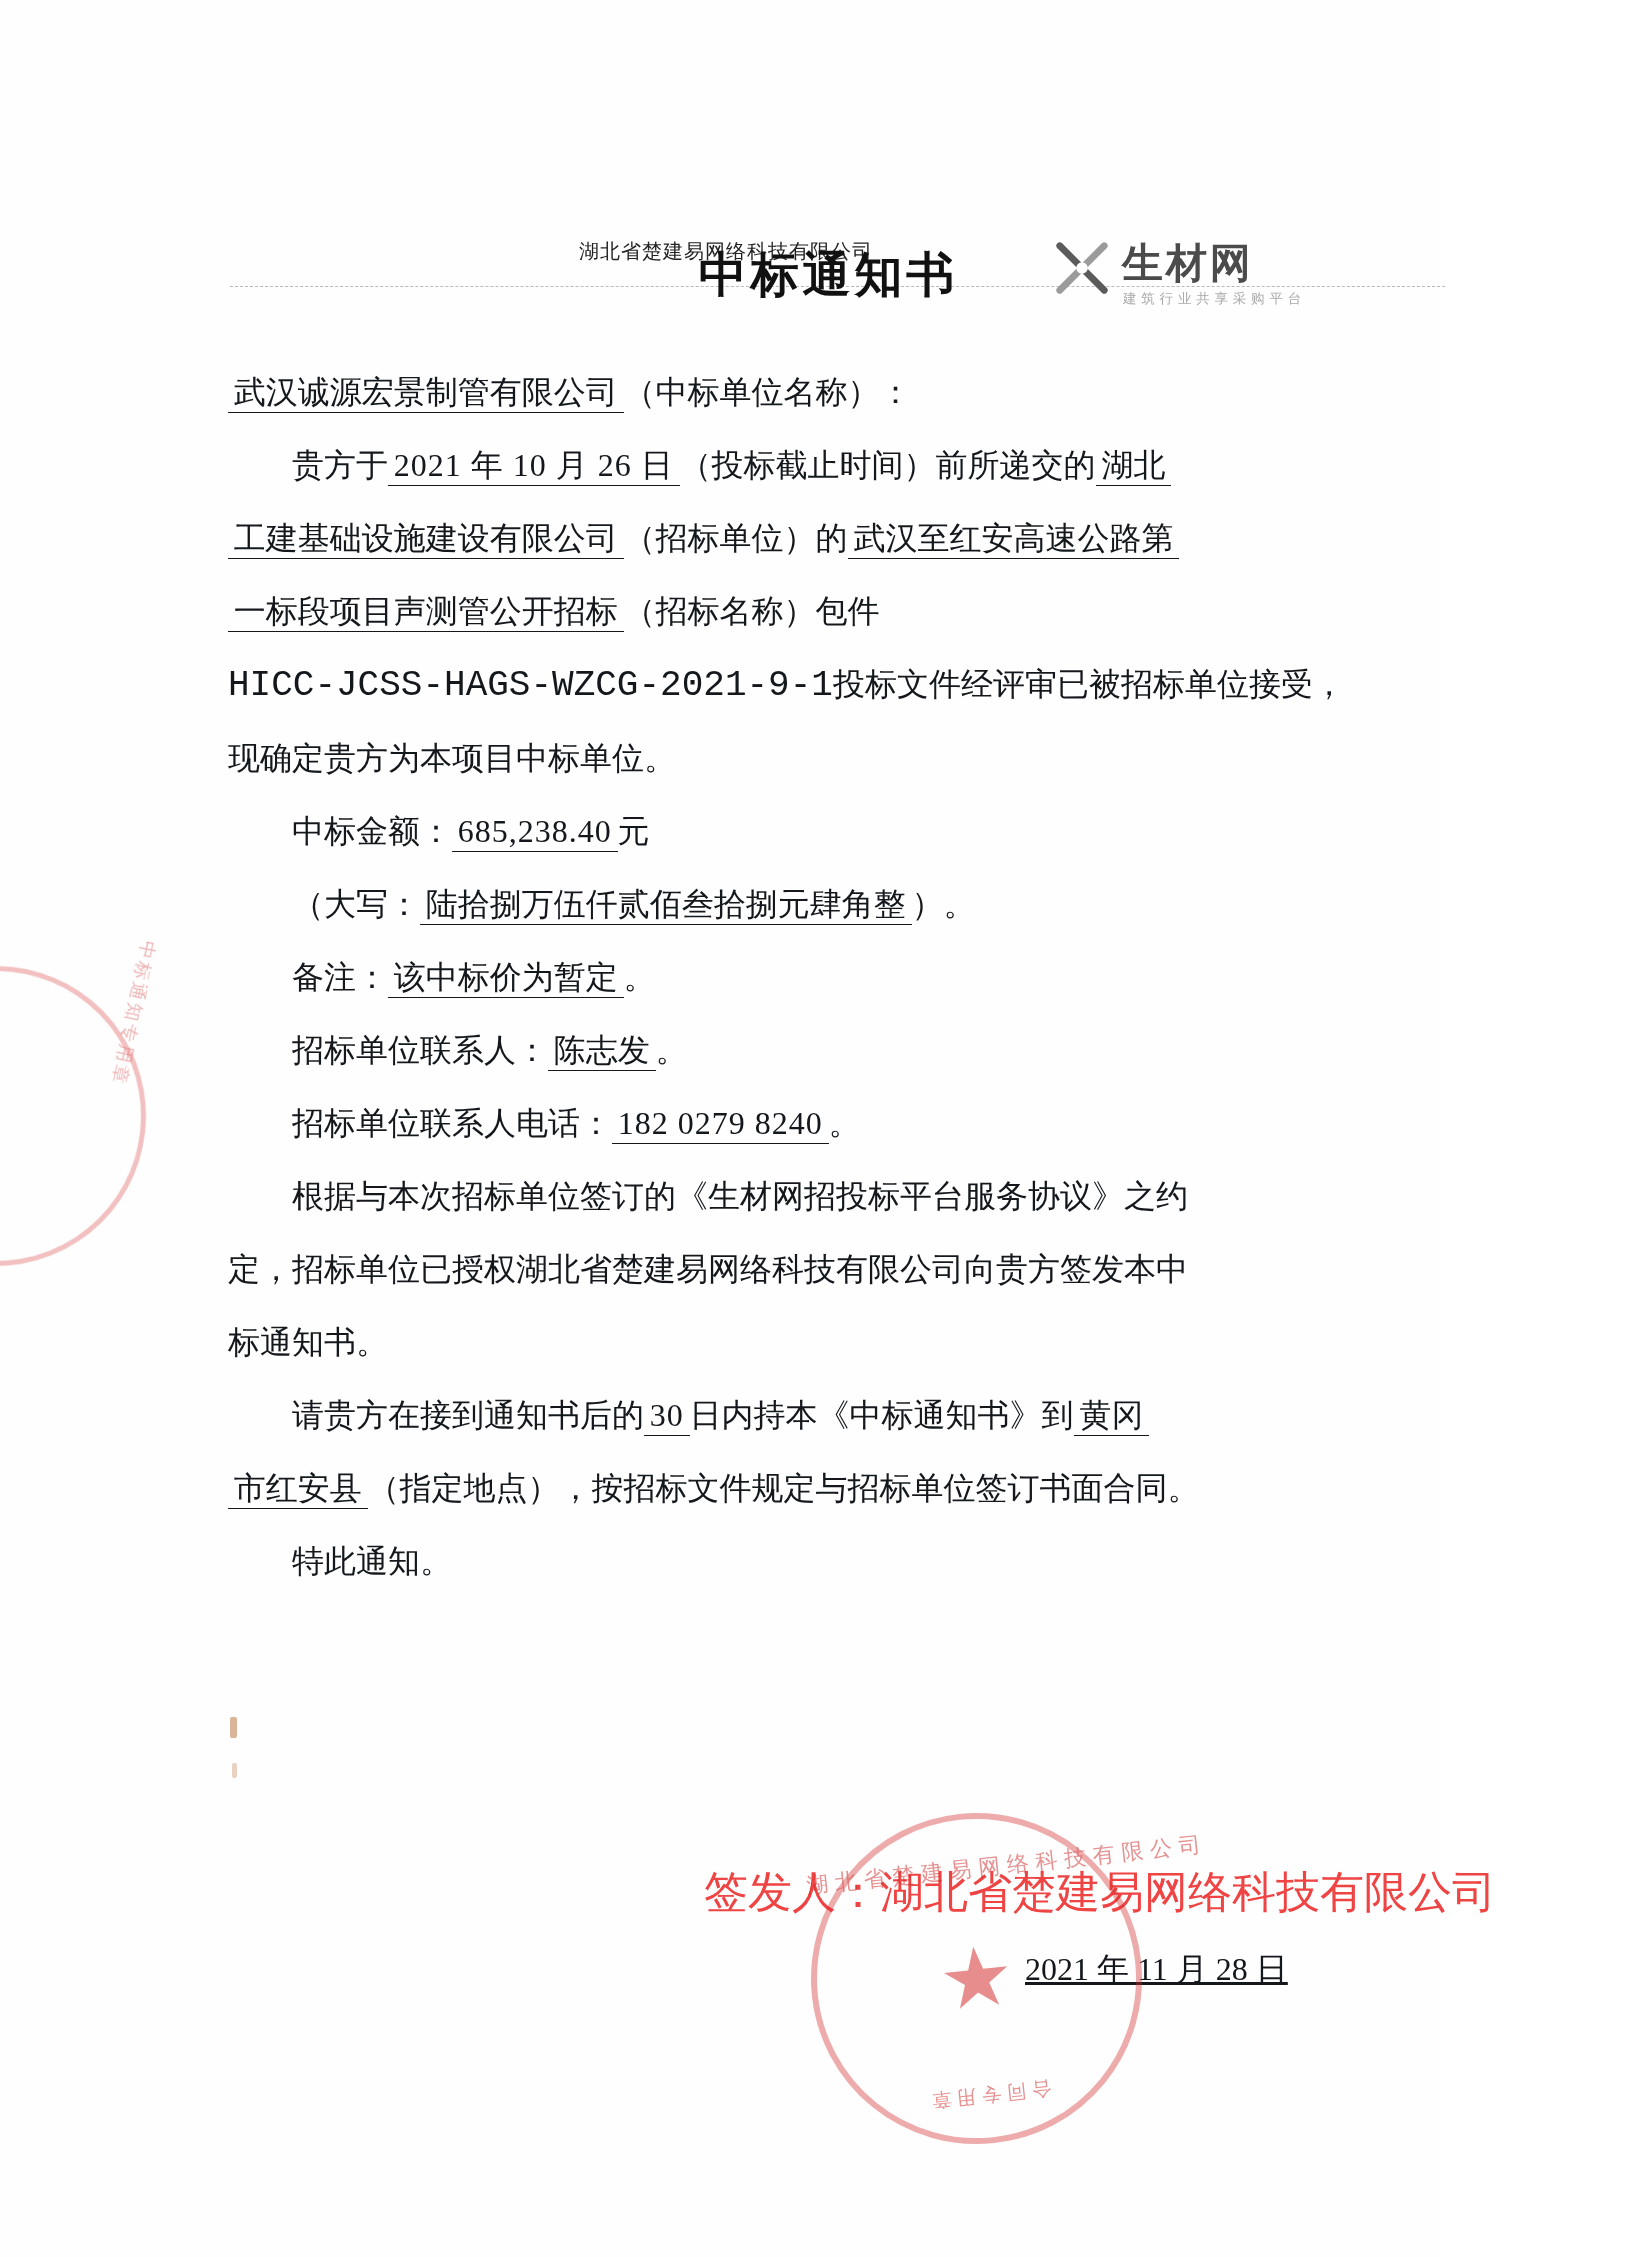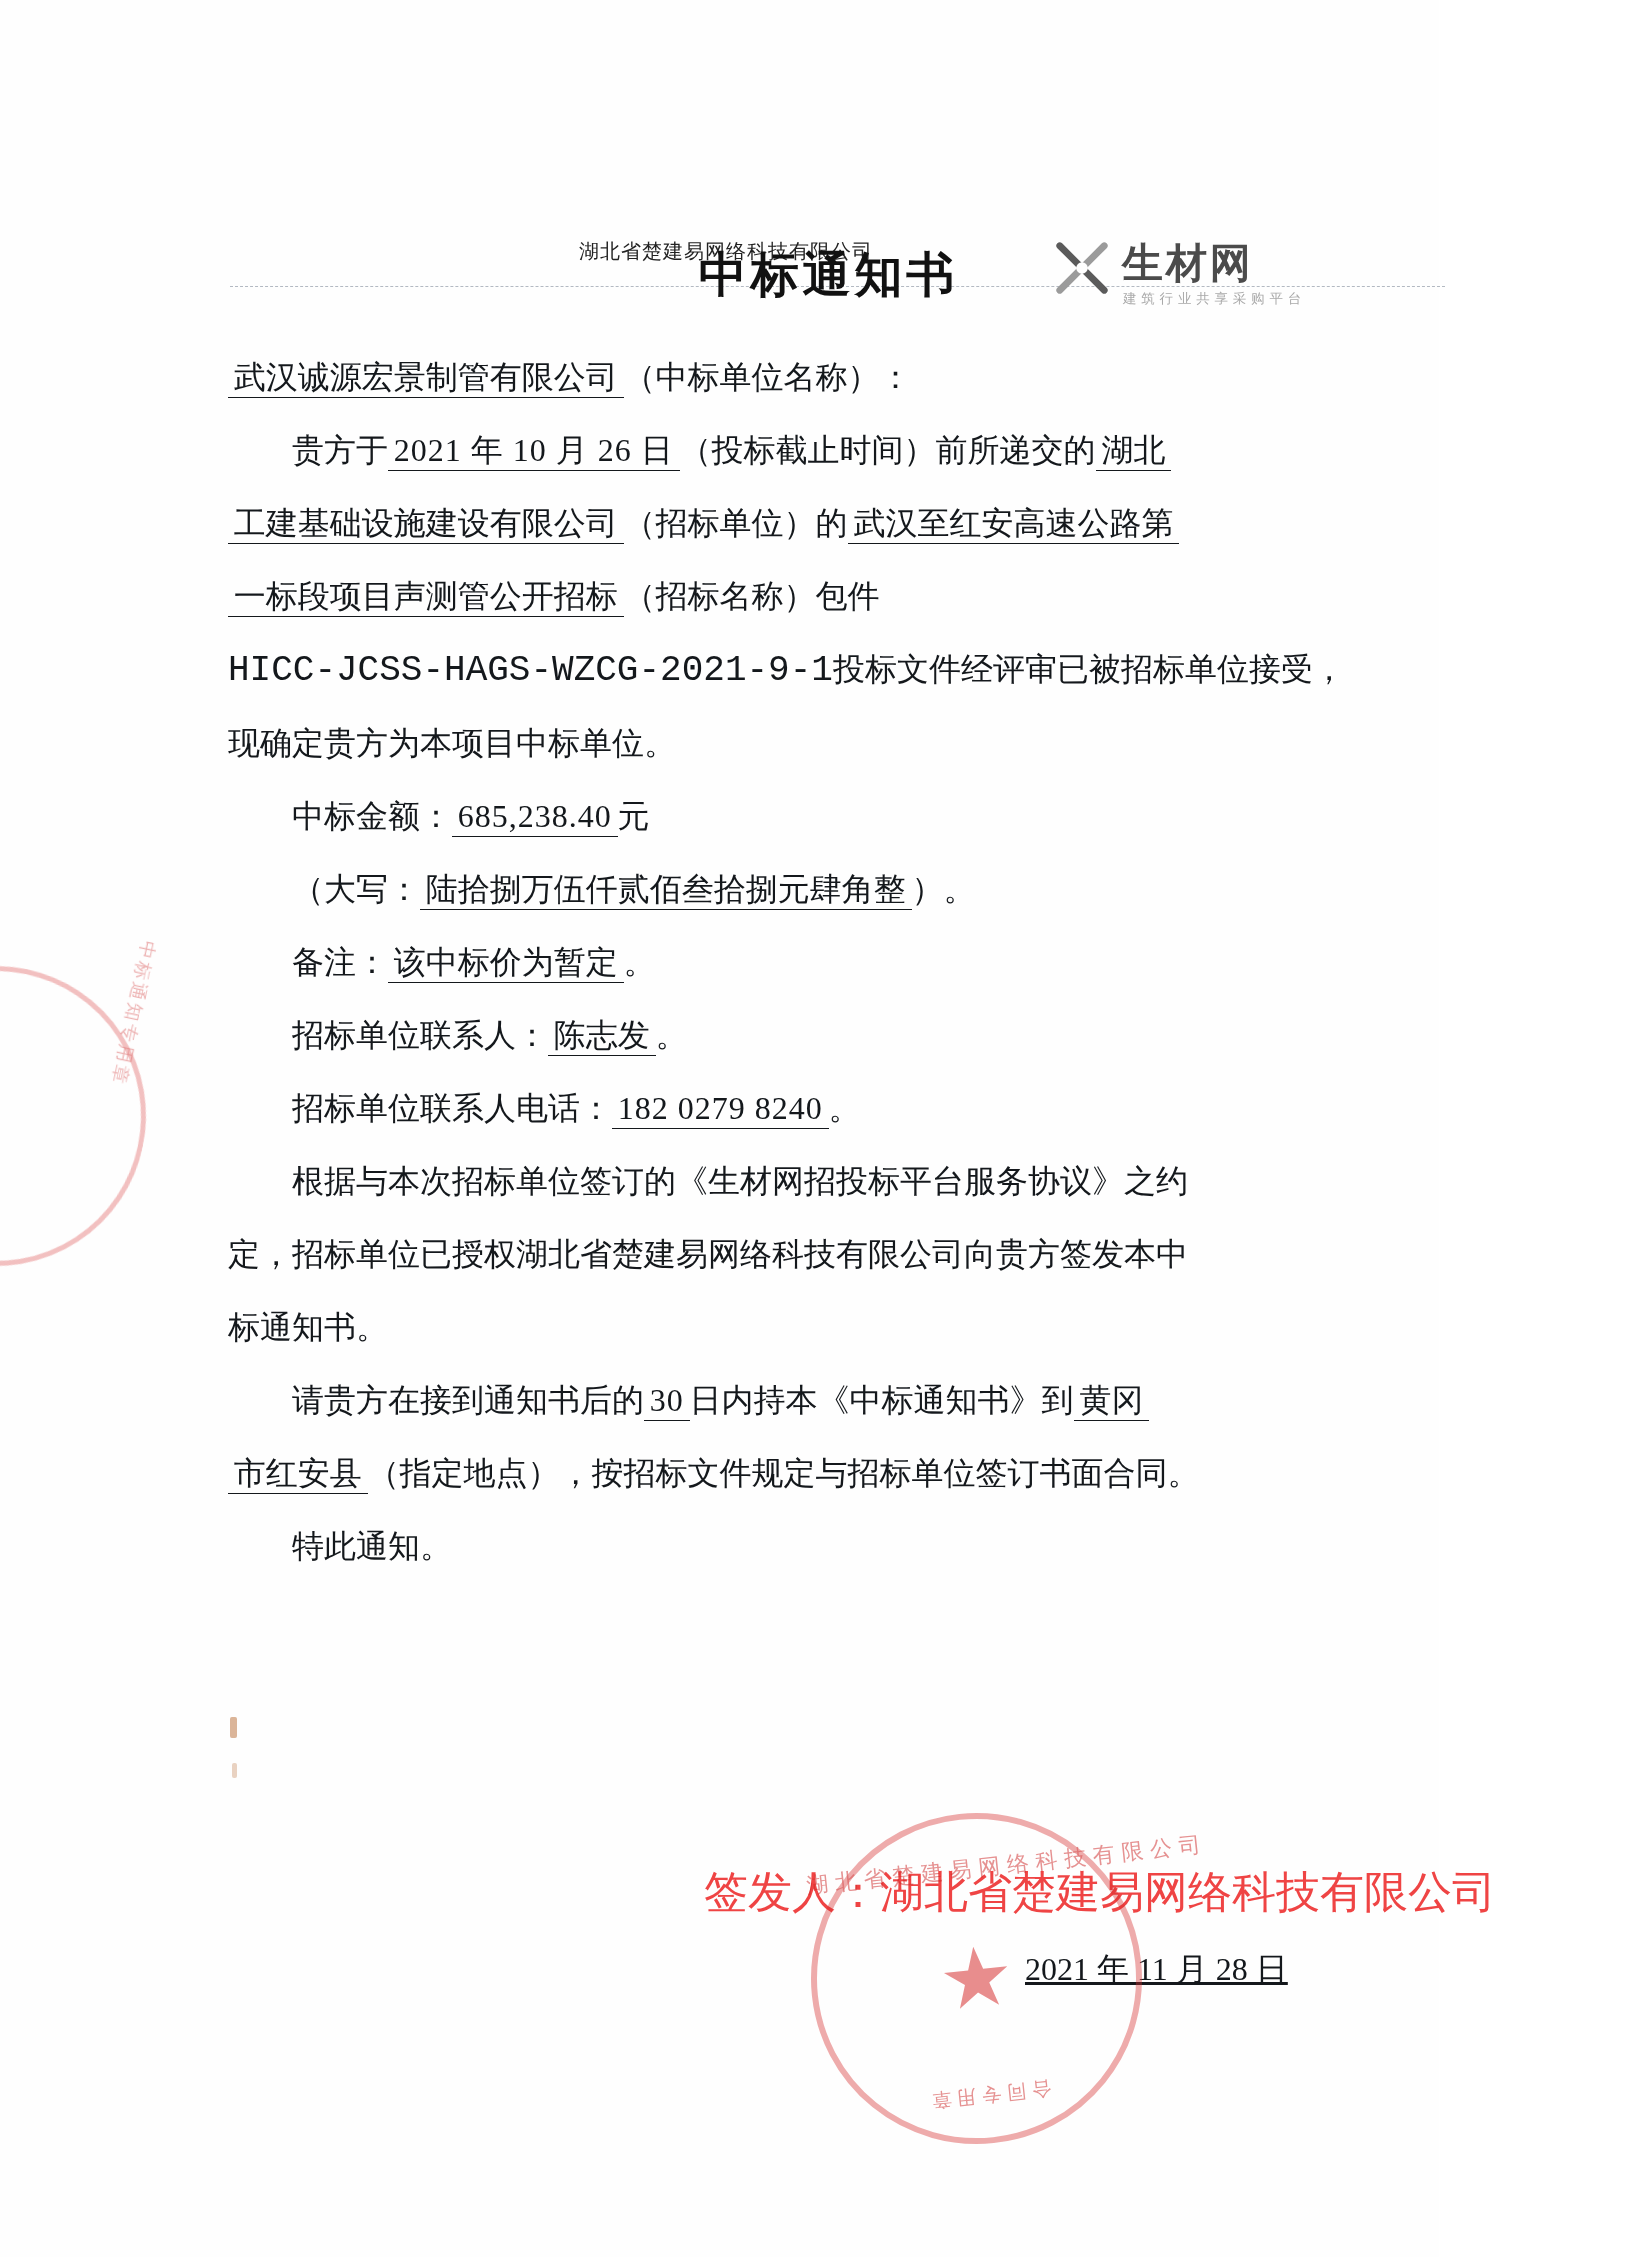--- a/index.html
+++ b/index.html
@@ -97,21 +97,21 @@
     font-size: 48px;
     font-weight: bold;
     letter-spacing: 3.9px;
     color: #111;
   }
 
   
   .body-text {
     position: absolute;
     left: 228px;
-    top: 341px;
+    top: 356px;
     width: 1226px;
     font-size: 32px;
     line-height: 73px;
     color: #14181c;
   }
   .p {
     margin: 0;
     white-space: nowrap;
   }
   .indent { padding-left: 64px; }

